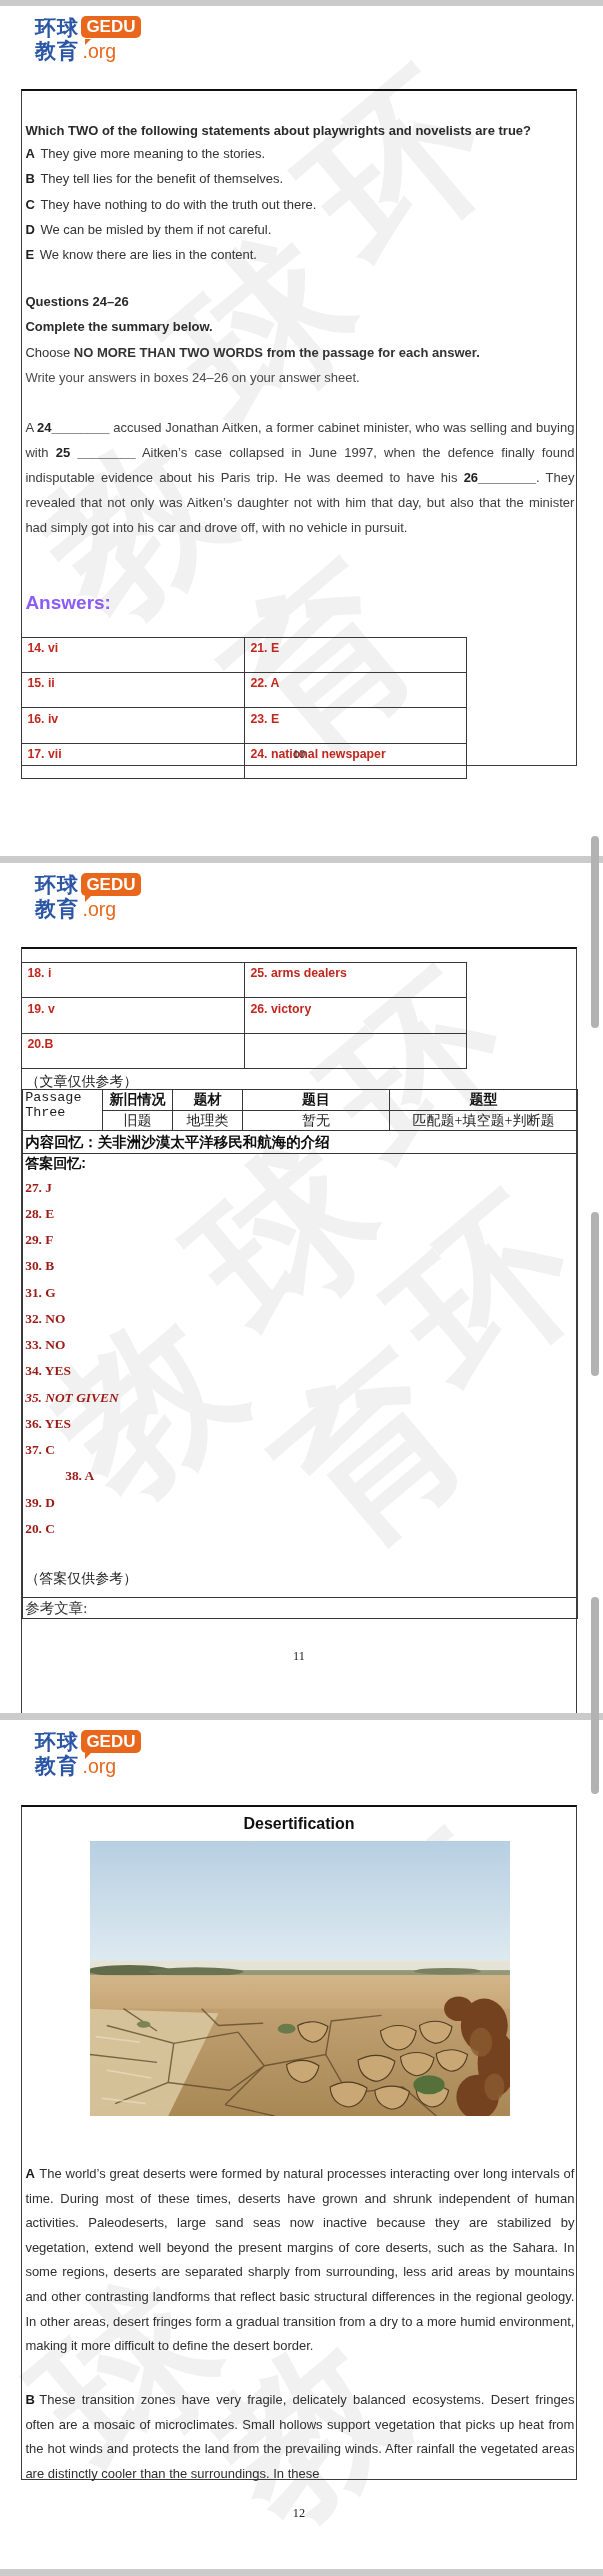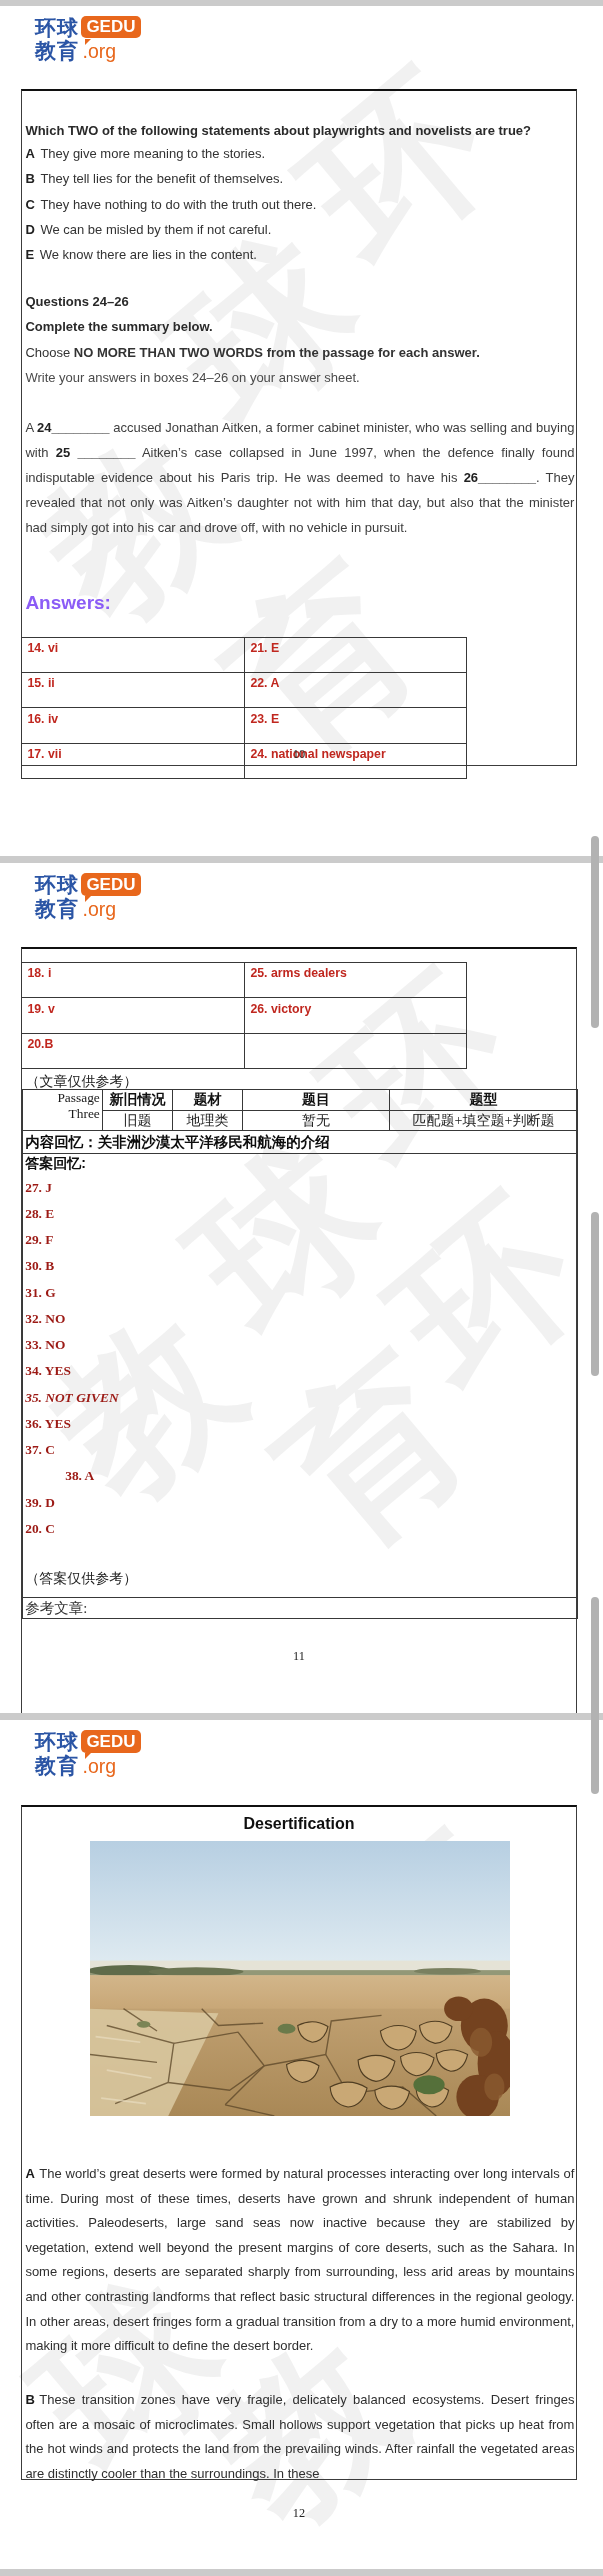--- a/index.html
+++ b/index.html
@@ -55,22 +55,22 @@
 
   table{border-collapse:collapse;table-layout:fixed;}
   .ans-table{position:absolute;left:-0.6px;margin-top:14px;}
   .ans-table td{border:1.1px solid #383838;vertical-align:top;padding:3.4px 0 0 5px;
       font-weight:bold;font-size:12.3px;color:#c0271f;height:31px;}
   .ans-table .c1{width:217px;}
   .ans-table .c2{width:216px;}
 
   .passage-table{position:absolute;left:0;width:556px;}
   .passage-table td,.passage-table th{border:1.1px solid #383838;padding:0 2.2px;overflow:hidden;}
-  .pt-label{font-family:Liberation Serif, serif;font-size:13.4px;color:#1a1a1a;
-      text-align:right;vertical-align:top;font-weight:normal;padding-top:1.1px;margin-left:44px;}
+  .pt-label{font-family:Liberation Mono, monospace;font-size:13.4px;color:#1a1a1a;
+      text-align:left;vertical-align:top;font-weight:normal;padding-top:1.1px;margin-left:44px;}
   .pt-head{font-weight:bold;font-size:14px;color:#111;text-align:center;height:20px;}
   .pt-val{font-size:14px;color:#222;text-align:center;height:19px;font-family:"Liberation Serif","DejaVu Serif",serif;}
   .pt-recall{font-weight:bold;font-size:14.5px;color:#0d0d0d;height:22.3px;text-align:left;}
   .tallcell{position:relative;height:443px;}
   .recall-label{position:absolute;left:2.2px;top:1.1px;font-weight:bold;font-size:14px;color:#0d0d0d;}
   .red-item{position:absolute;left:2.2px;font-family:"Liberation Serif","DejaVu Serif",serif;
       font-weight:bold;font-size:13.4px;color:#9c1a15;}
   .answers-note{position:absolute;left:2.2px;top:416px;font-size:14px;color:#222;
       font-family:"Liberation Serif","DejaVu Serif",serif;}
   .ref-row{font-size:14.5px;color:#333;height:20px;text-align:left;

